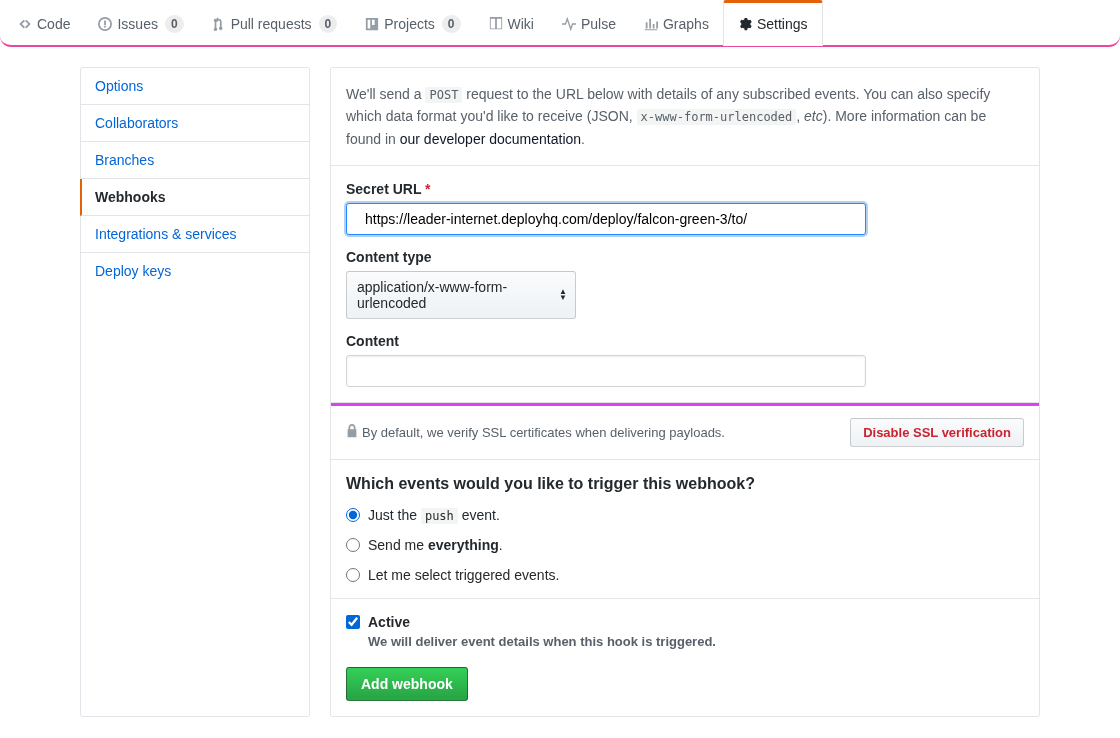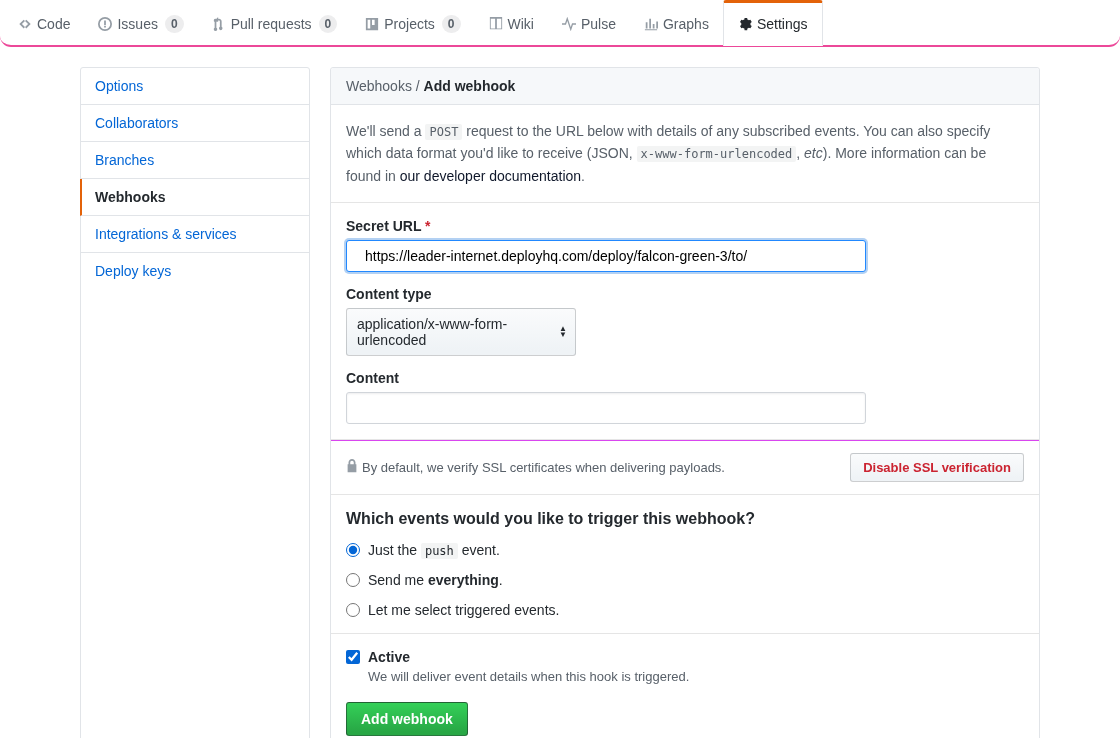--- a/index.html
+++ b/index.html
@@ -127,21 +127,21 @@
       display: flex;
       flex-direction: column;
       font-size: 8px;
       line-height: 6px;
     }
     .ssl-row {
       padding: 12px 15px;
       display: flex;
       justify-content: space-between;
       align-items: center;
-      border-top: 1px solid #d946ef;
+      border-top: 3px solid #d946ef;
       border-bottom: 1px solid #e5e5e5;
     }
     .ssl-note { color: #586069; font-size: 13px; display: flex; align-items: center; gap: 4px; }
     .btn {
       padding: 6px 12px;
       background: linear-gradient(-180deg,#fafbfc,#eff3f6 90%);
       border: 1px solid rgba(27,31,35,0.2);
       border-radius: 3px;
       cursor: pointer;
       font-size: 13px;
@@ -152,21 +152,21 @@
       background: linear-gradient(-180deg,#34d058,#28a745 90%);
       color: #fff;
       border-color: rgba(27,31,35,0.5);
       font-size: 14px;
       padding: 8px 14px;
     }
     .section-title { font-weight: 600; font-size: 16px; margin-bottom: 14px; }
     .radio-row, .check-row { display: flex; align-items: center; gap: 8px; margin-bottom: 14px; }
     .radio-row:last-child { margin-bottom: 0; }
     input[type=radio], input[type=checkbox] { width: 14px; height: 14px; cursor: pointer; accent-color: #0366d6; }
-    .check-sub { color: #586069; font-size: 13px; margin-left: 22px; margin-top: -10px; }
+    .check-sub { color: #586069; font-size: 13px; margin-left: 22px; margin-top: -10px; font-weight: bold; }
     .final { padding: 15px; }
     strong { font-weight: 600; }
   </style>
 </head>
 <body>
 
 <div class="tabs">
   <div class="tab">
     <span class="tab-icon">
         <svg viewBox="0 0 16 16" width="14" height="14" fill="#959da5">
@@ -240,25 +240,20 @@
   <div class="sidebar">
     <div class="side-item">Options</div>
     <div class="side-item">Collaborators</div>
     <div class="side-item">Branches</div>
     <div class="side-item active">Webhooks</div>
     <div class="side-item">Integrations &amp; services</div>
     <div class="side-item">Deploy keys</div>
   </div>
 
   <div class="main">
-    <div class="breadcrumb">
-      <span>Webhooks</span>
-      <span>/</span>
-      <span class="current">Add webhook</span>
-    </div>
 
     <div class="section">
       <p class="desc">
         <span>We'll send a </span><code>POST</code><span> request to the URL below with details of any subscribed events. You can also specify which data format you'd like to receive (JSON, </span><code>x-www-form-urlencoded</code><span>, </span><em>etc</em><span>). More information can be found in </span><a href="#">our developer documentation</a><span>.</span>
       </p>
     </div>
 
     <div class="section">
       <div class="form-group">
         <label class="field-label"><span>Secret URL</span> <span class="req">*</span></label>

